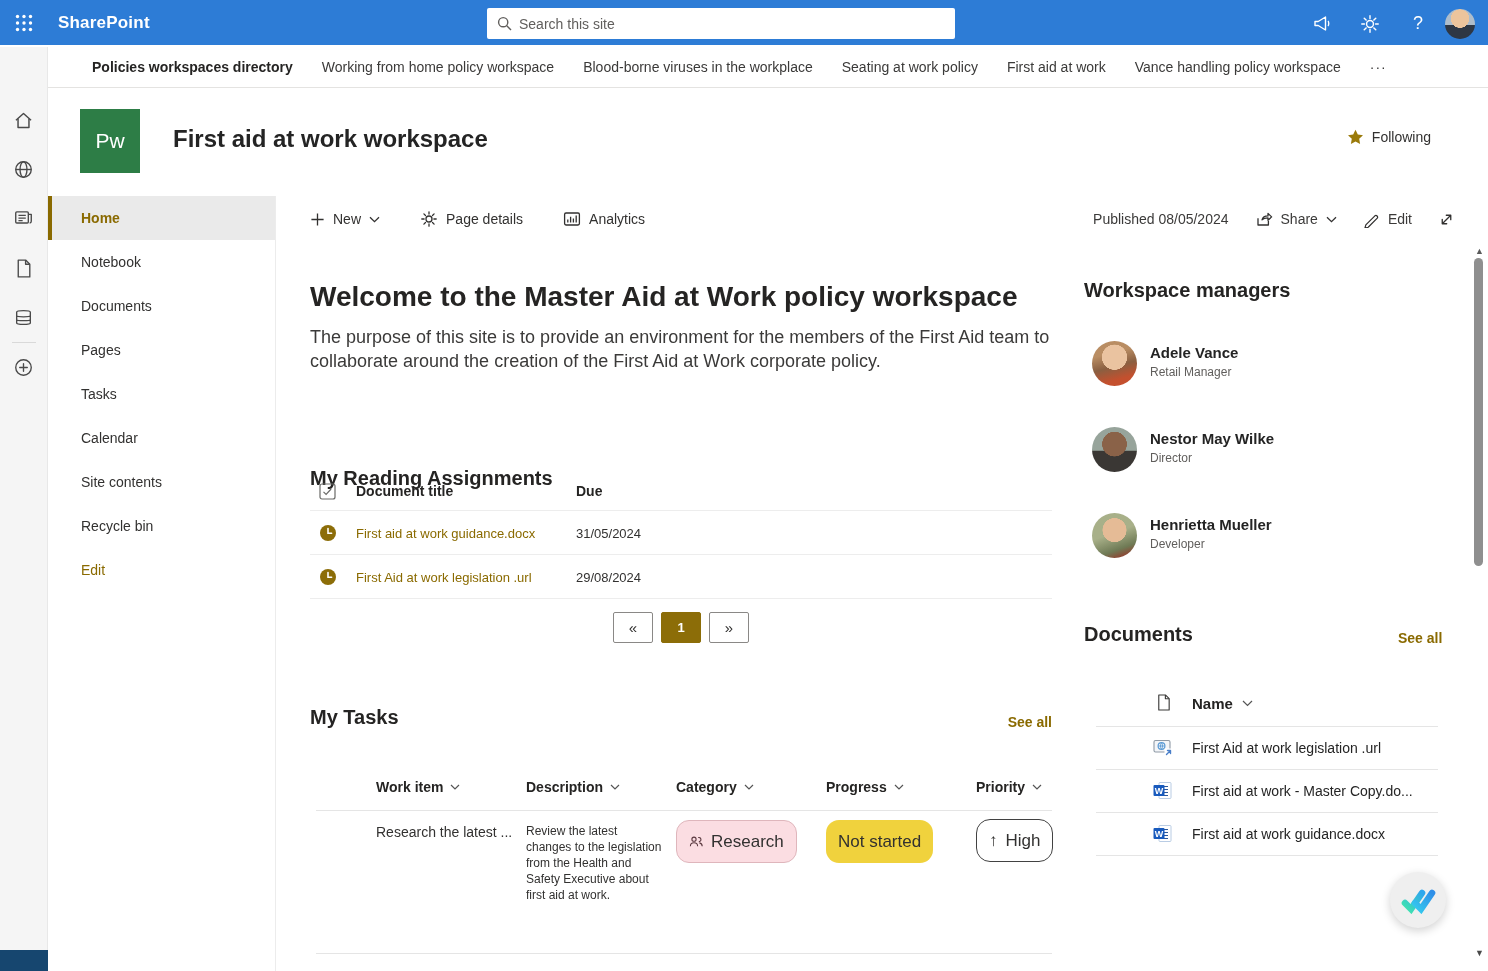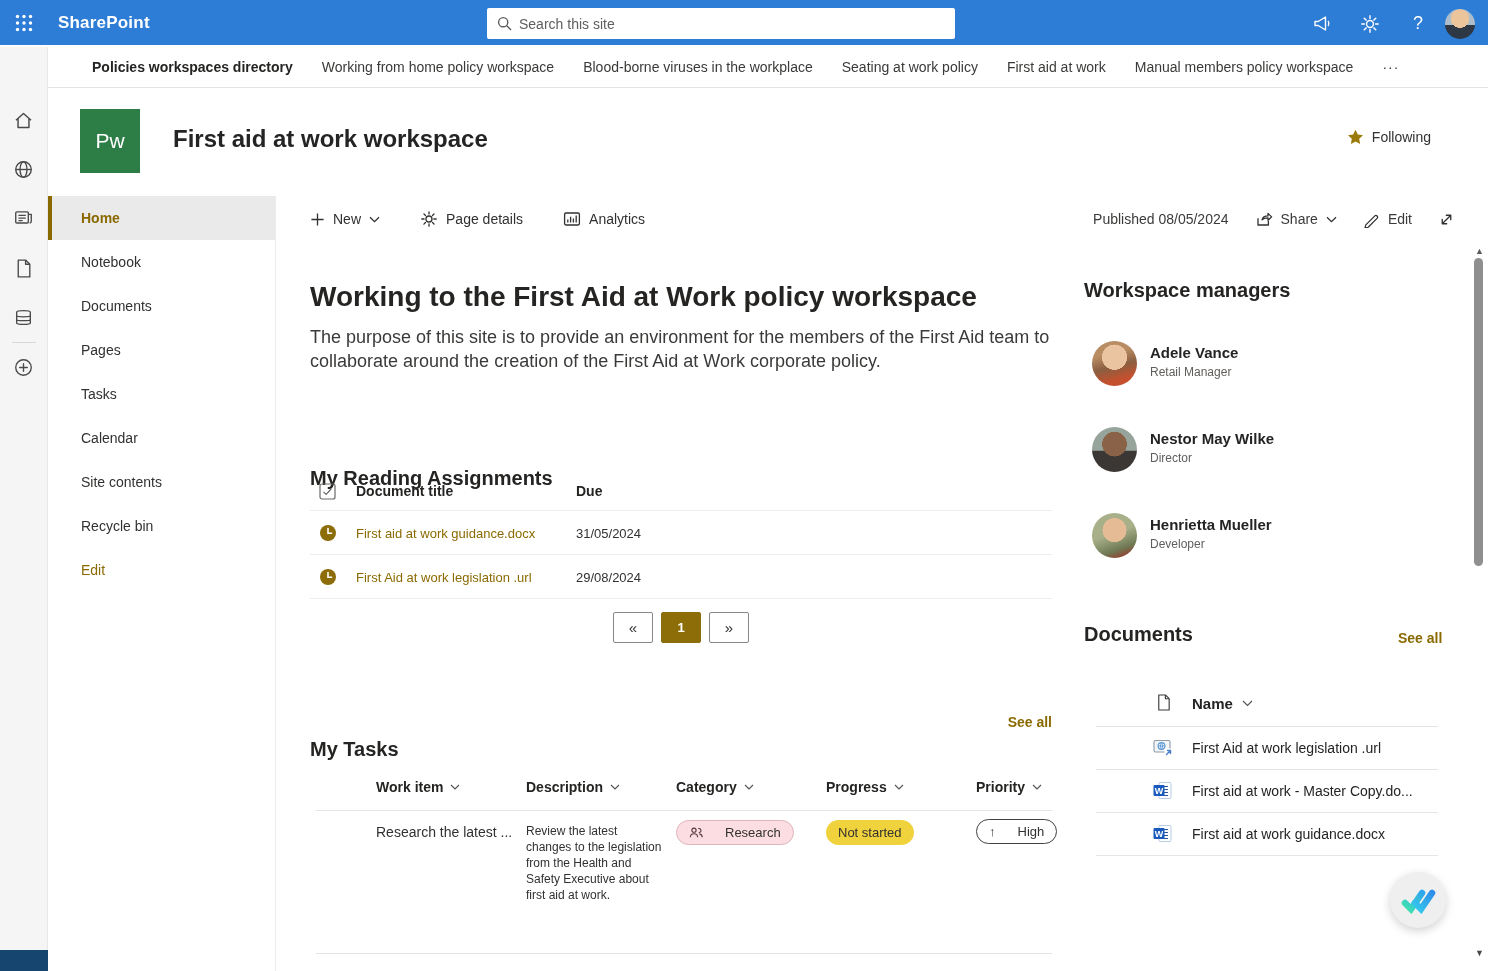--- a/index.html
+++ b/index.html
@@ -63,29 +63,29 @@
   .rt-col-title{position:absolute;left:46px;top:9px;cursor:pointer;}
   .rt-col-due{position:absolute;left:266px;top:9px;cursor:pointer;}
   .rt-row{position:relative;height:44px;border-bottom:1px solid #ededed;font-size:13px;}
   .rt-clock{position:absolute;left:9px;top:13px;}
   .rt-title{position:absolute;left:46px;top:15px;color:var(--accent);cursor:pointer;}
   .rt-due{position:absolute;left:266px;top:15px;color:#323130;}
   .pager{position:absolute;left:310px;top:612px;width:742px;display:flex;justify-content:center;gap:8px;}
   .page-btn{width:40px;height:31px;border:1px solid #8a8886;border-radius:2px;background:#fff;display:flex;align-items:center;justify-content:center;font-size:15px;color:#323130;cursor:pointer;}
   .page-btn.current{background:var(--accent-fill);border-color:var(--accent-fill);color:#fff;font-size:13px;font-weight:700;}
 
-  .h2-tasks{position:absolute;left:310px;top:706px;margin-top:32px;}
+  .h2-tasks{position:absolute;left:310px;top:706px;}
   .seeall-tasks{position:absolute;left:310px;top:713px;width:742px;text-align:right;}
   .seeall{font-size:14px;color:var(--accent);font-weight:600;cursor:pointer;}
   .ttable-head{position:absolute;left:310px;top:779px;width:742px;height:28px;font-size:14px;font-weight:600;color:#252423;}
   .th{position:absolute;top:0;display:flex;align-items:center;gap:7px;cursor:pointer;}
   .hr-line{position:absolute;border-top:1px solid #e5e5e5;}
   .t-workitem{position:absolute;left:376px;top:824px;font-size:14px;color:#323130;cursor:pointer;}
   .t-desc{position:absolute;left:526px;top:823px;width:138px;font-size:12px;line-height:16px;color:#323130;}
-  .pill{display:inline-flex;align-items:center;gap:22px;height:25px;padding:0 12px;border-radius:13px;font-size:13px;color:#323130;cursor:pointer;}
+  .pill{display:inline-flex;align-items:center;gap:8px;height:43px;padding:0 12px;border-radius:13px;font-size:17px;color:#323130;cursor:pointer;}
   .pill-cat{position:absolute;left:676px;top:820px;background:var(--category-bg);border:1px solid var(--category-border);}
   .pill-prog{position:absolute;left:826px;top:820px;background:var(--progress-bg);}
   .pill-pri{position:absolute;left:976px;top:819px;background:#fff;border:1px solid #424242;border-radius:14px;}
 
   
   .h2-managers{position:absolute;left:1084px;top:279px;}
   .person{position:absolute;left:1092px;width:360px;height:48px;cursor:pointer;}
   .p-avatar{position:absolute;left:0;top:0;width:45px;height:45px;border-radius:50%;}
   .p-av-1{background:radial-gradient(circle at 50% 36%,#eac3a0 0 34%,rgba(0,0,0,0) 35%),linear-gradient(165deg,#b98d63 0 30%,#8a5f41 55%,#c4502e 80%);}
   .p-av-2{background:radial-gradient(circle at 50% 38%,#8a6248 0 34%,rgba(0,0,0,0) 35%),linear-gradient(180deg,#97a49b 0 52%,#3a3734 53%);}
@@ -163,21 +163,21 @@
       <div class="avatar-top"></div>
     </div>
   </div>
 
   <div class="tabbar">
     <span class="tab first">Policies workspaces directory</span>
     <span class="tab">Working from home policy workspace</span>
     <span class="tab">Blood-borne viruses in the workplace</span>
     <span class="tab">Seating at work policy</span>
     <span class="tab">First aid at work</span>
-    <span class="tab">Manual members policy workspace</span>
+    <span class="tab">Vance handling policy workspace</span>
     <span class="tab-more">···</span>
   </div>
 
   <div class="rail">
     <div class="rail-icon" style="top:52px">
       <span>
         <svg width="21" height="21" viewBox="0 0 20 20" fill="none" stroke="#4a4a4a" stroke-width="1.4" stroke-linejoin="round">
           <path d="M2.8 9.8 L10 3.4l7.2 6.4"></path>
             <path d="M4.8 8.4V16.6h10.4V8.4"></path>
         </svg>
@@ -312,21 +312,21 @@
     </div>
     <div class="cmd">
       <span>
         <svg width="17" height="17" viewBox="0 0 18 18" fill="none" stroke="#323130" stroke-width="1.4" stroke-linecap="round">
           <path d="M4.5 13.5 13.5 4.5M13.5 4.5H8.8M13.5 4.5v4.7M4.5 13.5h4.7M4.5 13.5V8.8"></path>
         </svg>
       </span>
     </div>
   </div>
 
-  <div class="h1">Working to the First Aid at Work policy workspace</div>
+  <div class="h1">Welcome to the Master Aid at Work policy workspace</div>
   <div class="intro">The purpose of this site is to provide an environment for the members of the First Aid team to collaborate around the creation of the First Aid at Work corporate policy.</div>
 
   <div class="h2 h2-reading">My Reading Assignments</div>
   <div class="rtable">
     <div class="rt-head">
       <span class="rt-check">
         <svg width="17" height="17" viewBox="0 0 17 17" fill="none" stroke="#6a6a68" stroke-width="1.2">
           <rect x="1" y="1" width="15" height="15" rx="2"></rect>
             <path d="M4.5 8.8l2.6 2.6 5-5.4"></path>
         </svg>

